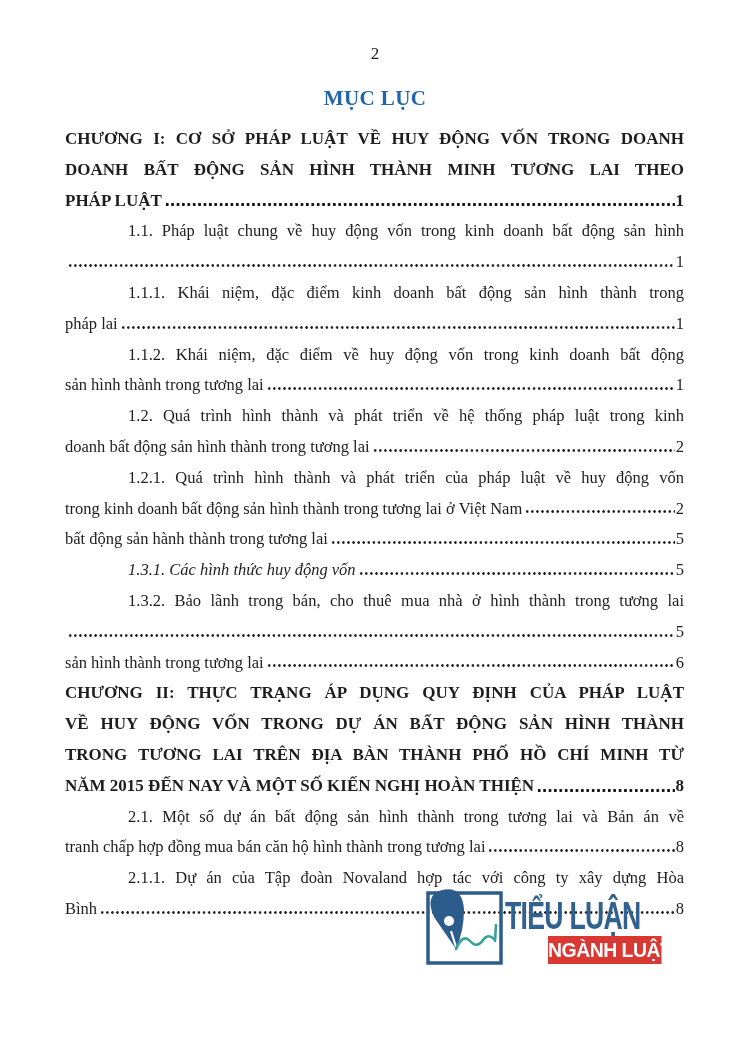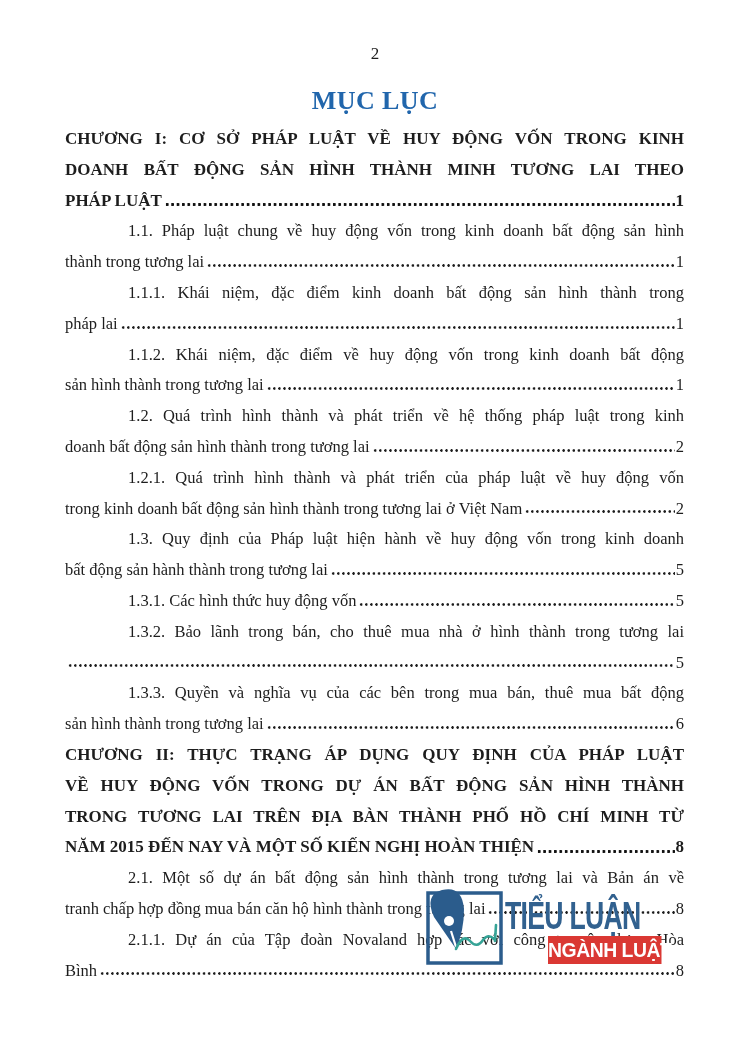--- a/index.html
+++ b/index.html
@@ -4,33 +4,33 @@
 <style>
   * { margin:0; padding:0; box-sizing:border-box; }
   html,body { width:750px; height:1062px; background:#ffffff; }
   body { position:relative; overflow:hidden;
          font-family:"Liberation Serif","DejaVu Serif",serif; color:#1d1d1d; }
 
   .pagenum { position:absolute; top:44px; left:0; width:750px;
              text-align:center; font-size:17px; }
 
   .doc-title { position:absolute; top:86px; left:0; width:750px;
-               text-align:center; font-weight:bold; font-size:26px;
+               text-align:center; font-weight:bold; font-size:21px;
                letter-spacing:.4px; color:var(--accent-blue,#2166ac); }
 
   .toc { position:absolute; top:124px; left:65px; width:619px; }
 
   .line { height:30.8px; line-height:30.8px; font-size:16.5px;text-align:right; }
   .line.chapter { font-weight:bold; font-size:17px; }
 
   .line.fill { text-align:justify; text-align-last:justify; }
   .line.fill.indent { text-indent:63px; }
 
   .line.leader { display:flex; }
-  .line.leader.indent .txt { padding-left:63px; }
+  .line.leader.indent .txt { padding-left:63px;font-style:italic; }
   .txt { flex:0 0 auto; white-space:pre; }
   .pg  { flex:0 0 auto; }
 
   .dots { flex:1 1 auto; align-self:flex-end; height:9px;
           margin:0 1px 8px 3px;
           background-image:radial-gradient(circle at 2.2px 4.5px,#1c1c1c 1.05px,rgba(0,0,0,0) 1.5px);
           background-size:5.1px 9px; background-repeat:repeat-x; }
   .chapter .dots { margin-bottom:7px;
           background-image:radial-gradient(circle at 2.2px 4.5px,#111 1.3px,rgba(0,0,0,0) 1.75px);
           background-size:5.4px 9px; }
@@ -55,30 +55,29 @@
               letter-spacing:-0.5px; }
 </style>
 </head>
 <body>
 
 <div class="pagenum">2</div>
 
 <div class="doc-title">MỤC LỤC</div>
 
 <div class="toc">
-    <div class="line fill chapter">CHƯƠNG I: CƠ SỞ PHÁP LUẬT VỀ HUY ĐỘNG VỐN TRONG KINH</div>
+    <div class="line fill chapter">CHƯƠNG I: CƠ SỞ PHÁP LUẬT VỀ HUY ĐỘNG VỐN TRONG DOANH</div>
     <div class="line fill chapter">DOANH BẤT ĐỘNG SẢN HÌNH THÀNH MINH TƯƠNG LAI THEO</div>
     <div class="line leader chapter">
       <span class="txt">PHÁP LUẬT</span>
       <span class="dots"></span>
       <span class="pg">1</span>
     </div>
     <div class="line fill indent">1.1. Pháp luật chung về huy động vốn trong kinh doanh bất động sản hình</div>
     <div class="line leader">
-      <span class="txt">thành trong tương lai</span>
       <span class="dots"></span>
       <span class="pg">1</span>
     </div>
     <div class="line fill indent">1.1.1. Khái niệm, đặc điểm kinh doanh bất động sản hình thành trong</div>
     <div class="line leader">
       <span class="txt">pháp lai</span>
       <span class="dots"></span>
       <span class="pg">1</span>
     </div>
     <div class="line fill indent">1.1.2. Khái niệm, đặc điểm về huy động vốn trong kinh doanh bất động</div>
@@ -92,38 +91,36 @@
       <span class="txt">doanh bất động sản hình thành trong tương lai</span>
       <span class="dots"></span>
       <span class="pg">2</span>
     </div>
     <div class="line fill indent">1.2.1. Quá trình hình thành và phát triển của pháp luật về huy động vốn</div>
     <div class="line leader">
       <span class="txt">trong kinh doanh bất động sản hình thành trong tương lai ở Việt Nam</span>
       <span class="dots"></span>
       <span class="pg">2</span>
     </div>
-    <div class="line fill indent">1.3. Quy định của Pháp luật hiện hành về huy động vốn trong kinh doanh</div>
     <div class="line leader">
       <span class="txt">bất động sản hành thành trong tương lai</span>
       <span class="dots"></span>
       <span class="pg">5</span>
     </div>
     <div class="line leader indent">
       <span class="txt">1.3.1. Các hình thức huy động vốn</span>
       <span class="dots"></span>
       <span class="pg">5</span>
     </div>
     <div class="line fill indent">1.3.2.  Bảo lãnh trong bán, cho thuê mua nhà ở hình thành trong tương lai</div>
     <div class="line leader">
       <span class="txt"></span>
       <span class="dots"></span>
       <span class="pg">5</span>
     </div>
-    <div class="line fill indent">1.3.3. Quyền và nghĩa vụ của các bên trong mua bán, thuê mua bất động</div>
     <div class="line leader">
       <span class="txt">sản hình thành trong tương lai</span>
       <span class="dots"></span>
       <span class="pg">6</span>
     </div>
     <div class="line fill chapter">CHƯƠNG II: THỰC TRẠNG ÁP DỤNG QUY ĐỊNH CỦA PHÁP LUẬT</div>
     <div class="line fill chapter">VỀ HUY ĐỘNG VỐN TRONG DỰ ÁN BẤT ĐỘNG SẢN HÌNH THÀNH</div>
     <div class="line fill chapter">TRONG TƯƠNG LAI TRÊN ĐỊA BÀN THÀNH PHỐ HỒ CHÍ MINH TỪ</div>
     <div class="line leader chapter">
       <span class="txt">NĂM 2015 ĐẾN NAY VÀ MỘT SỐ KIẾN NGHỊ HOÀN THIỆN</span>

